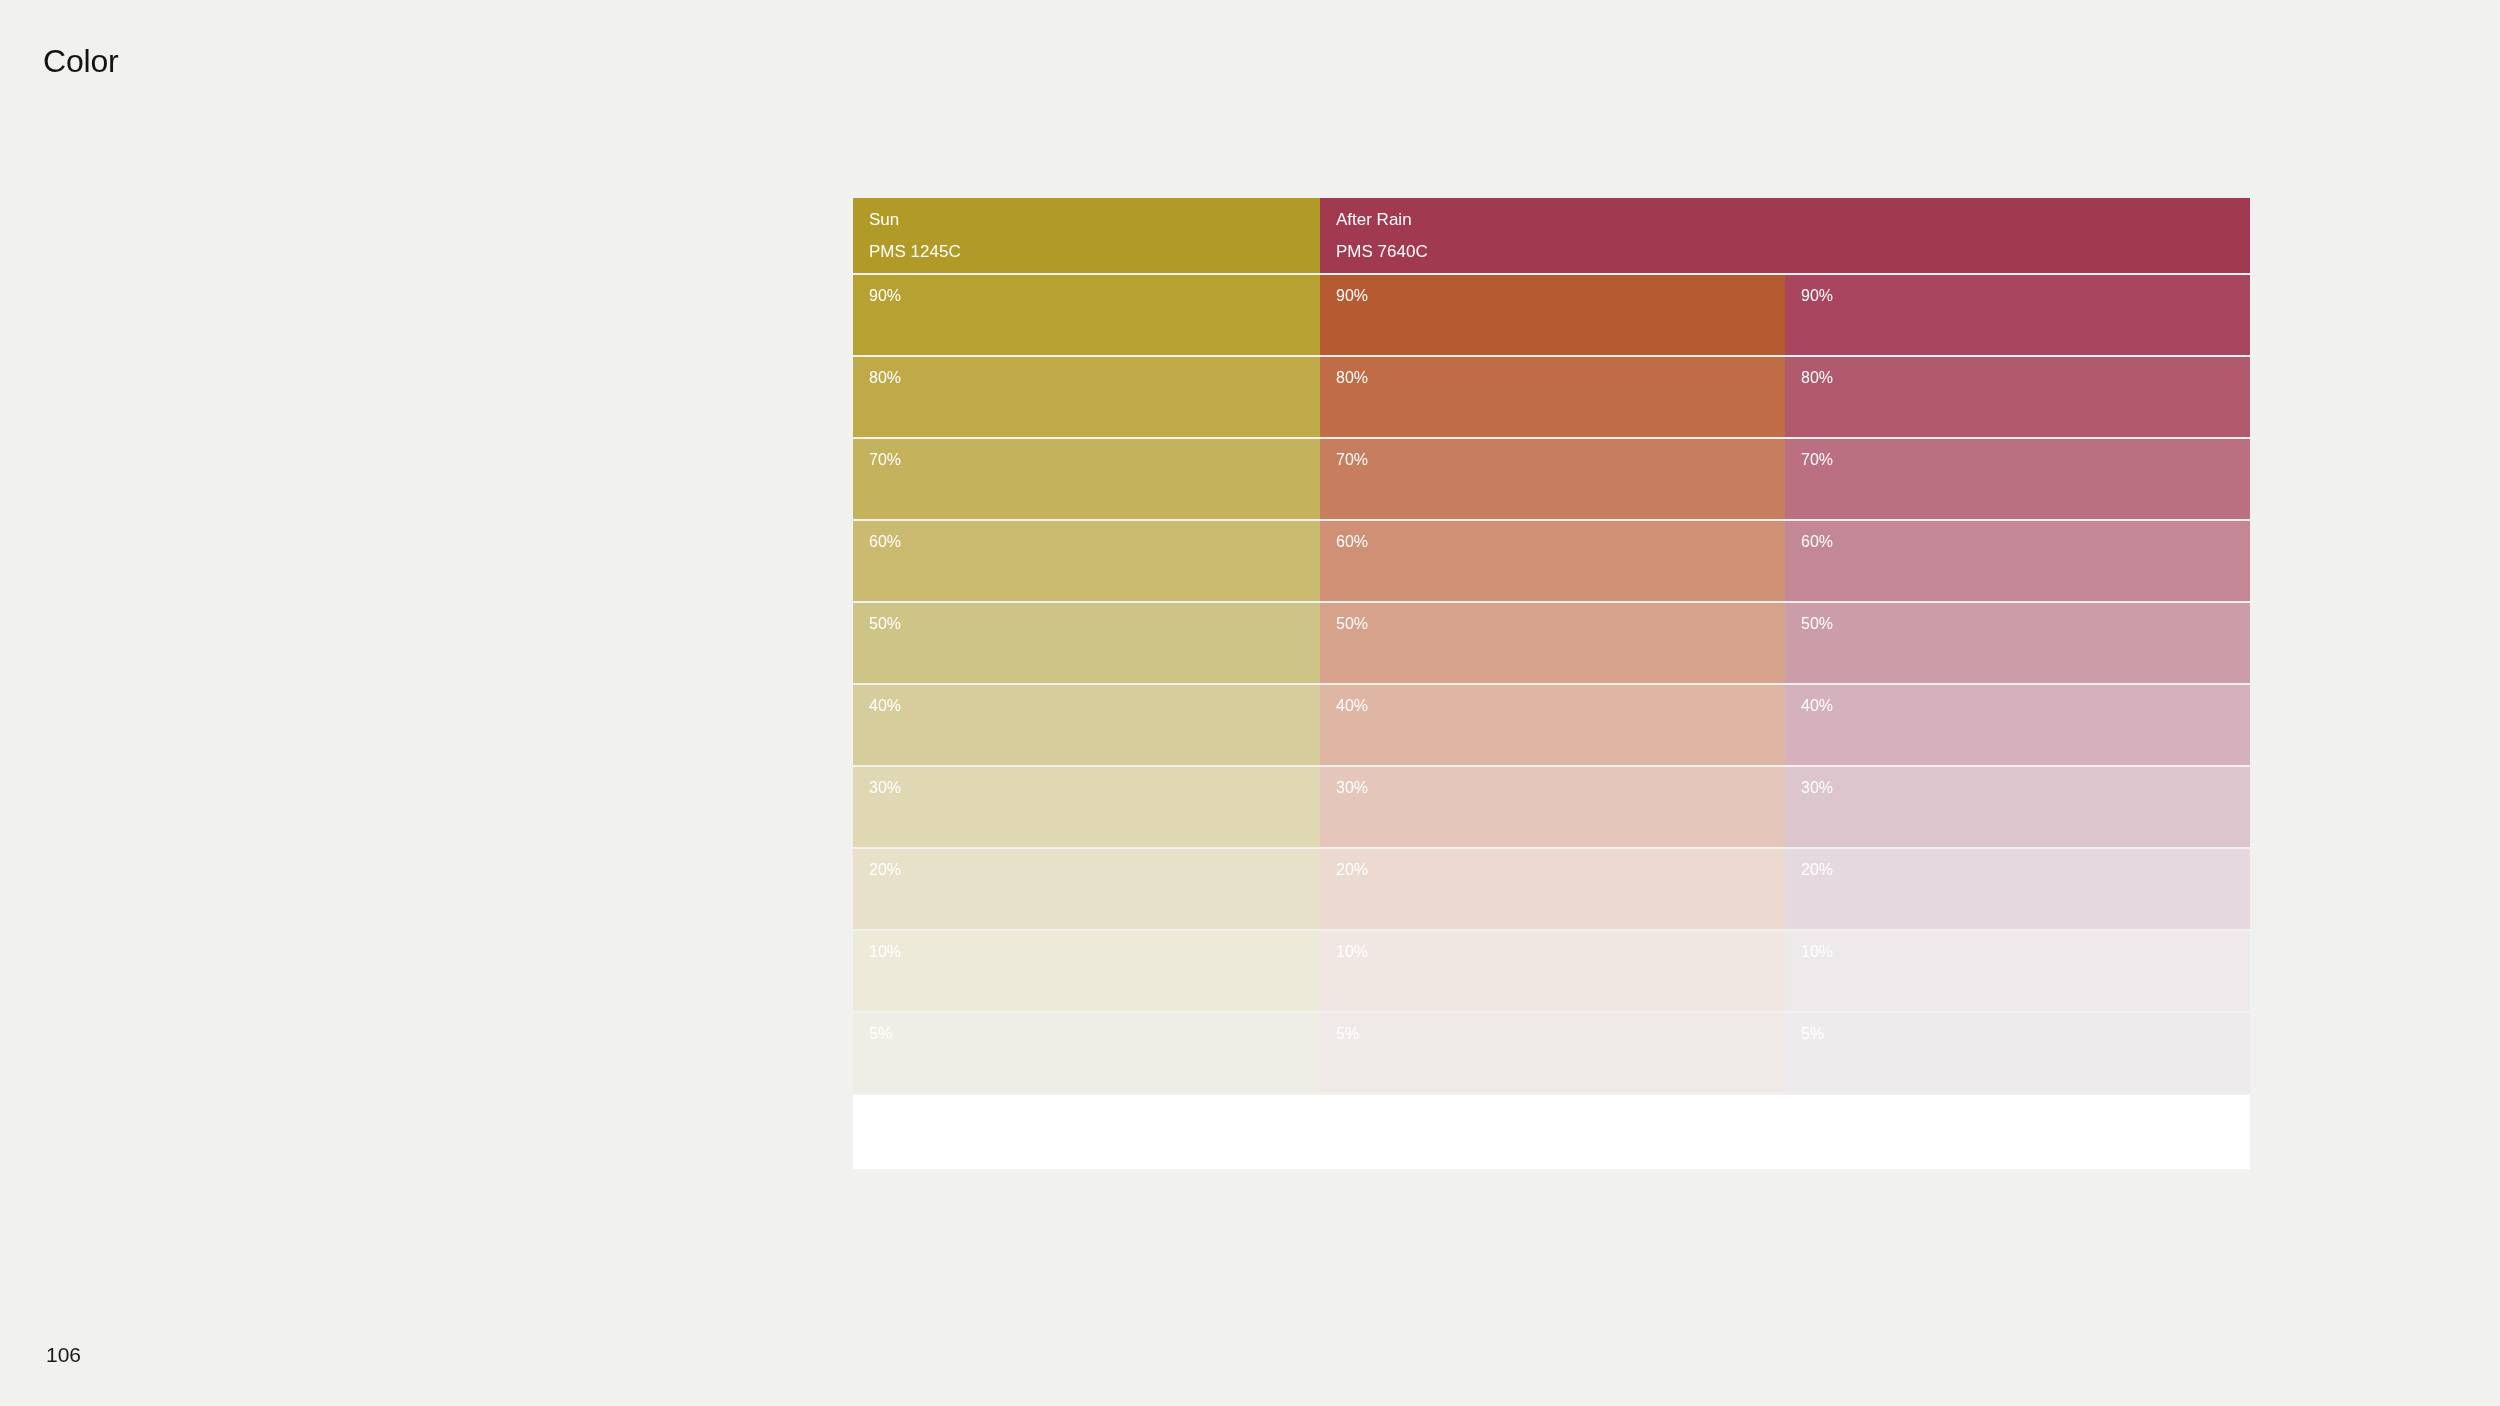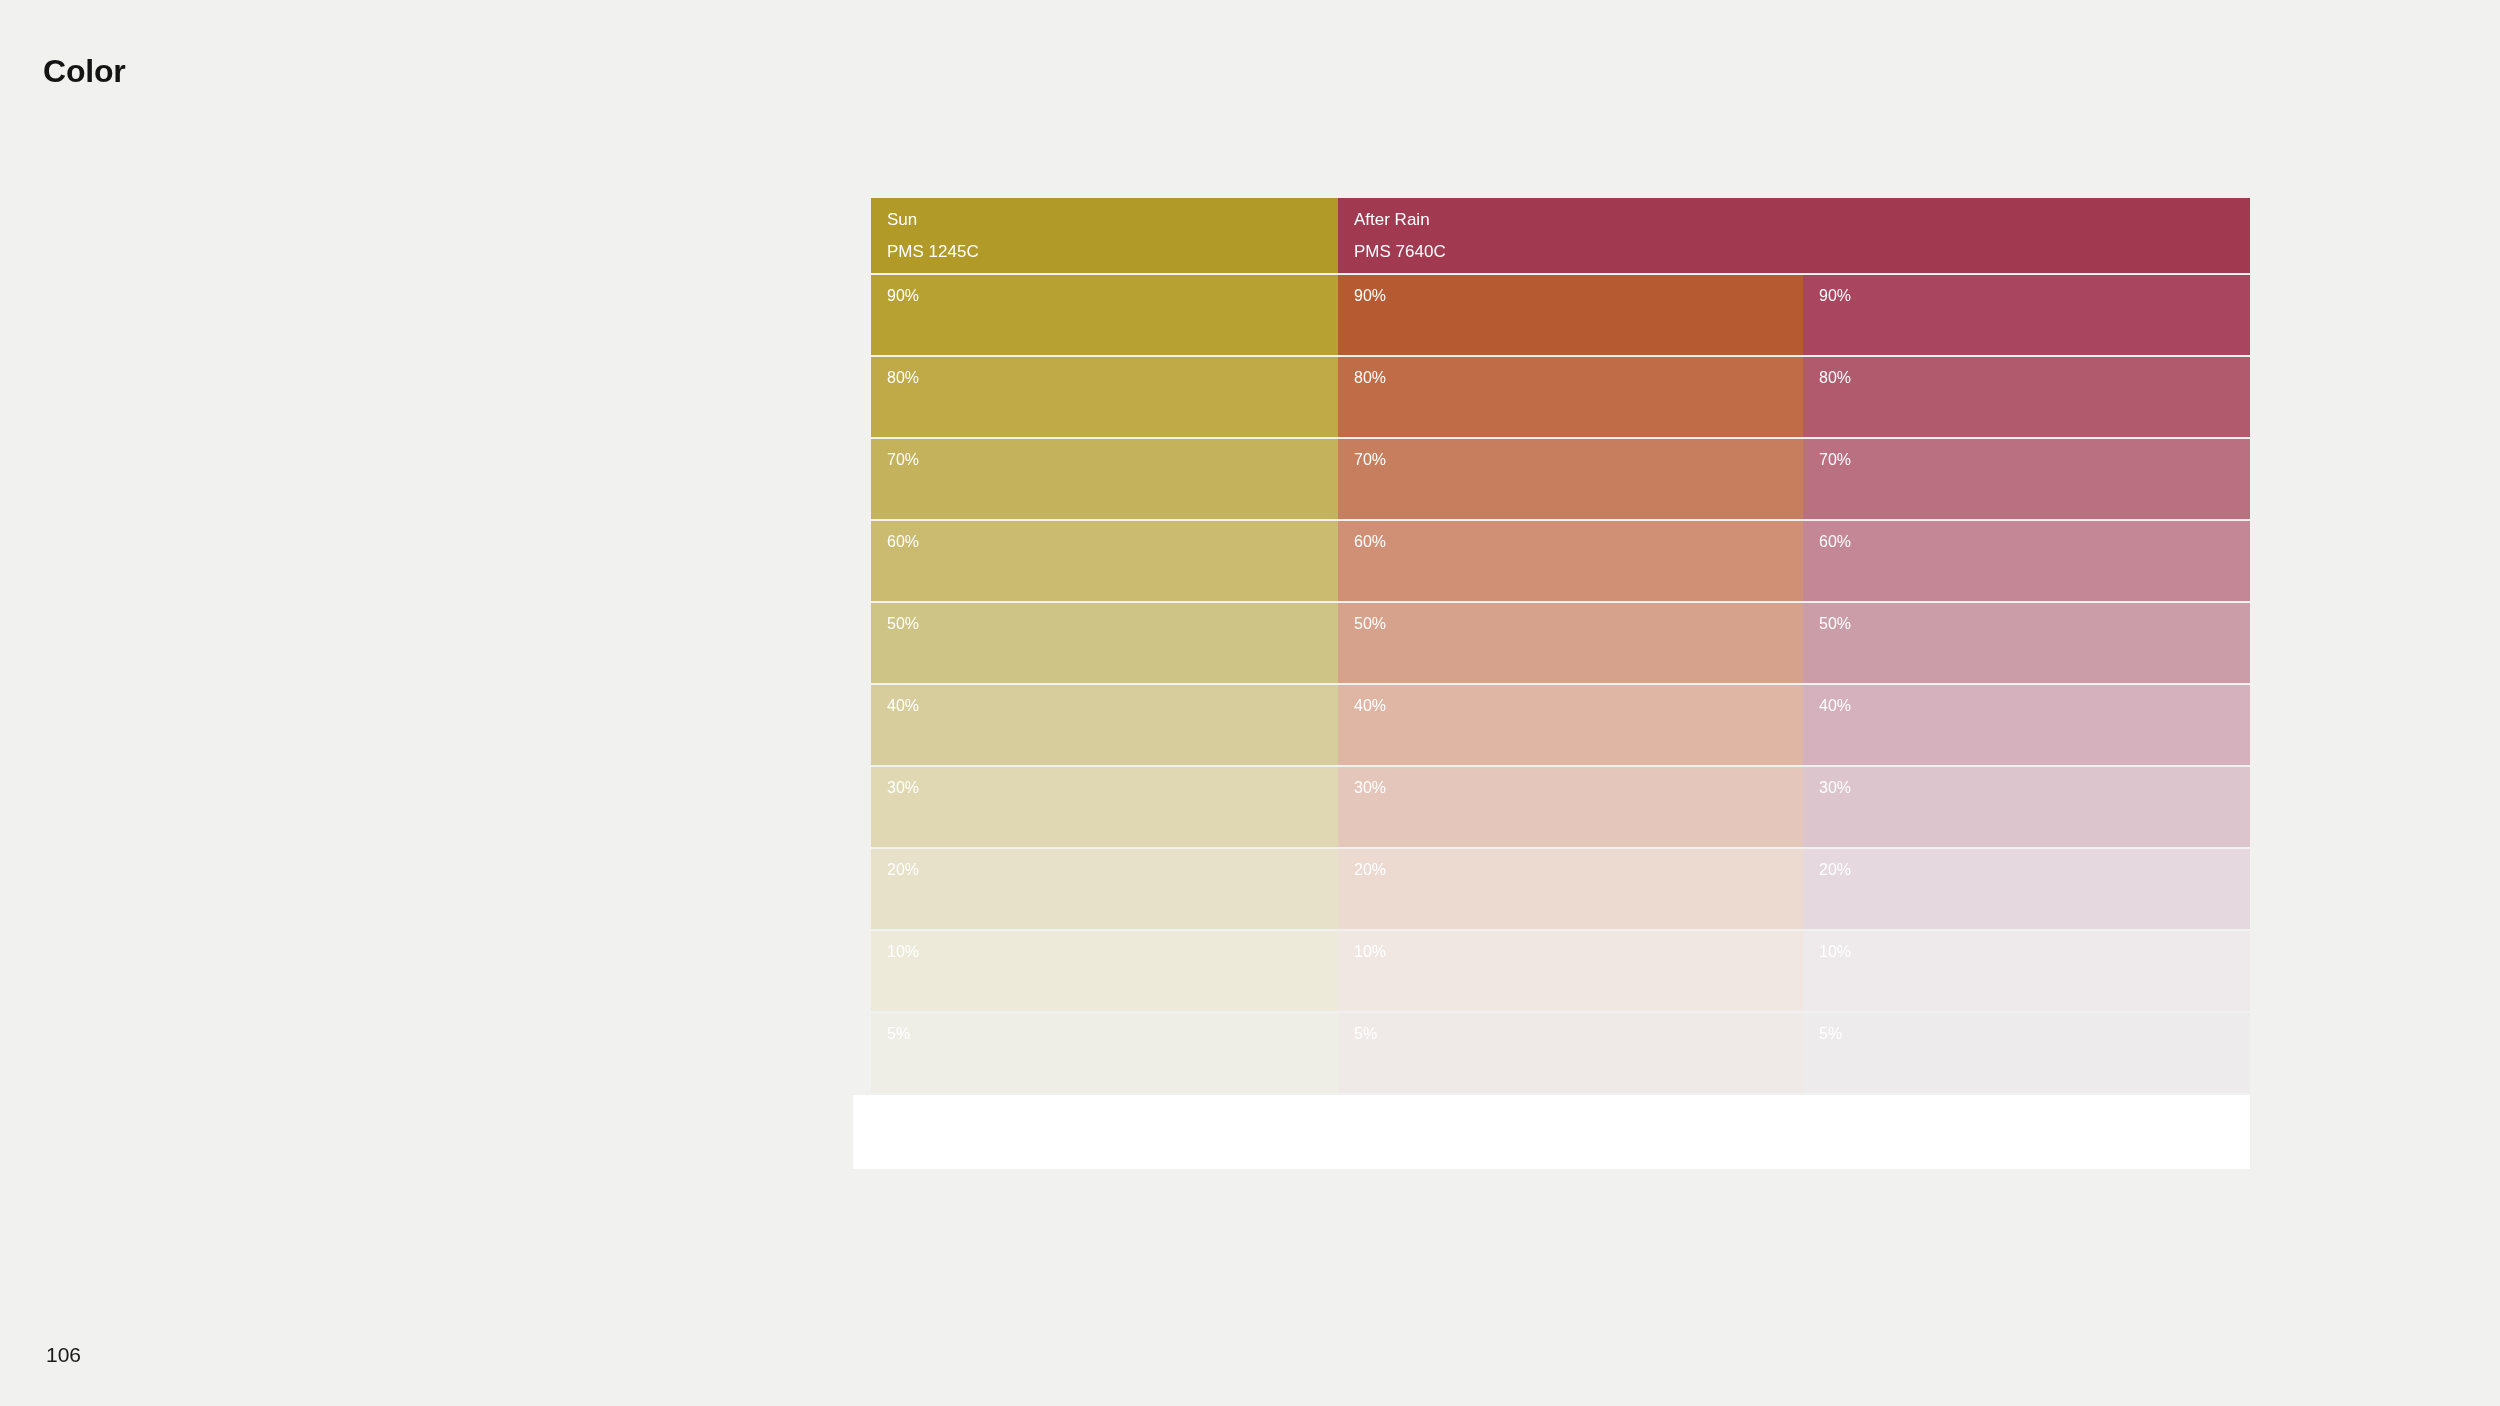--- a/index.html
+++ b/index.html
@@ -17,23 +17,23 @@
     position: relative;
     width: 2500px;
     height: 1406px;
     background: #f1f1f0;
   }
 
   
   .page-title {
     position: absolute;
     left: 43px;
-    top: 55px;
+    top: 45px;
     font-size: 32px;
-    font-weight: 700;
+    font-weight: 400;
     letter-spacing: -0.2px;
     color: #141414;
     line-height: 1;
   }
 
   
   .page-number {
     position: absolute;
     left: 46px;
     top: 1344px;
@@ -49,21 +49,20 @@
     left: 853px;
     top: 198px;
     width: 1397px;
     display: flex;
     flex-direction: column;
   }
 
   .grid-rows {
     display: flex;
     flex-direction: column;
-    margin-left: 18px;
   }
 
   .swatch-row {
     display: flex;
     flex-direction: row;
     width: 100%;
   }
 
   .swatch-row + .swatch-row {
     margin-top: 2px;

